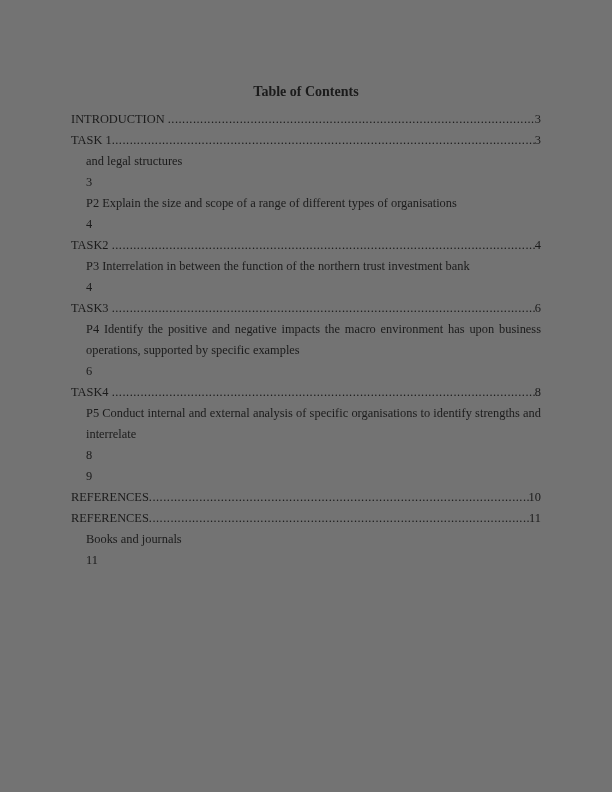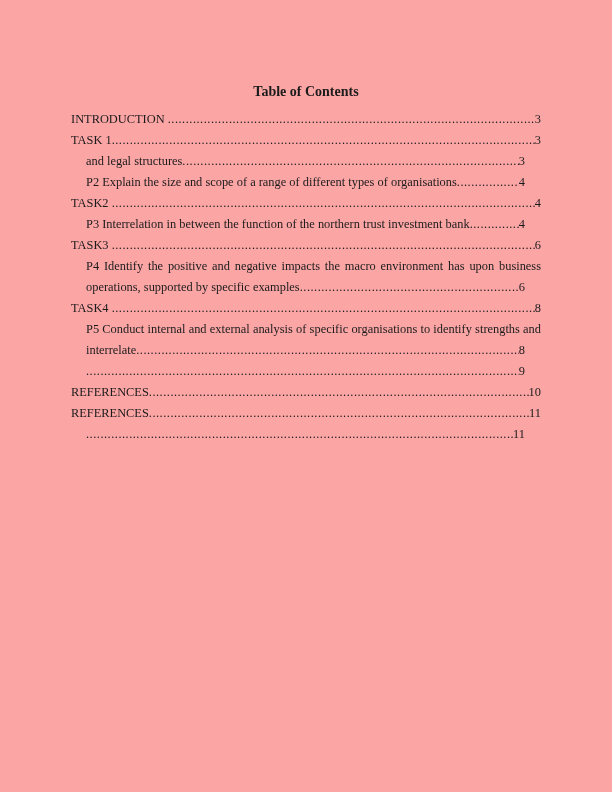--- a/index.html
+++ b/index.html
@@ -4,21 +4,21 @@
 <style>
   html, body {
     margin: 0;
     padding: 0;
     background: #ffffff;
   }
   .page {
     position: relative;
     width: 612px;
     height: 792px;
-    background: #fca5a5;
+    background: #737373;
     overflow: hidden;
     font-family: "Liberation Serif", "DejaVu Serif", serif;
     color: #1b1b1b;
   }
   .content {
     padding: 0 71px;
   }
   .doc-title {
     margin: 82px 0 0 0;
     font-size: 14px;
@@ -33,20 +33,21 @@
     display: flex;
     align-items: baseline;
     font-size: 12.4px;
     line-height: 21px;
   }
   .row.indent {
     padding-left: 15px;
   }
   .row.inset {
     padding-right: 16px;
+    flex-direction: column;
   }
   .row.justify {
     display: block;
     text-align: justify;
     text-align-last: justify;
     text-justify: inter-word;
   }
   .row:not(.justify) .txt {
     white-space: pre;
     flex: 0 0 auto;
@@ -152,19 +153,20 @@
           <span class="pg">10</span>
       </div>
 
       <div class="row">
         <span class="txt">REFERENCES</span>
           <span class="leader">............................................................................................................................................................................................................................</span>
           <span class="pg">11</span>
       </div>
 
       <div class="row indent inset">
+        <span class="txt">Books and journals</span>
           <span class="leader">............................................................................................................................................................................................................................</span>
           <span class="pg">11</span>
       </div>
 
     </div>
   </div>
 </div>
 
 </body></html>

